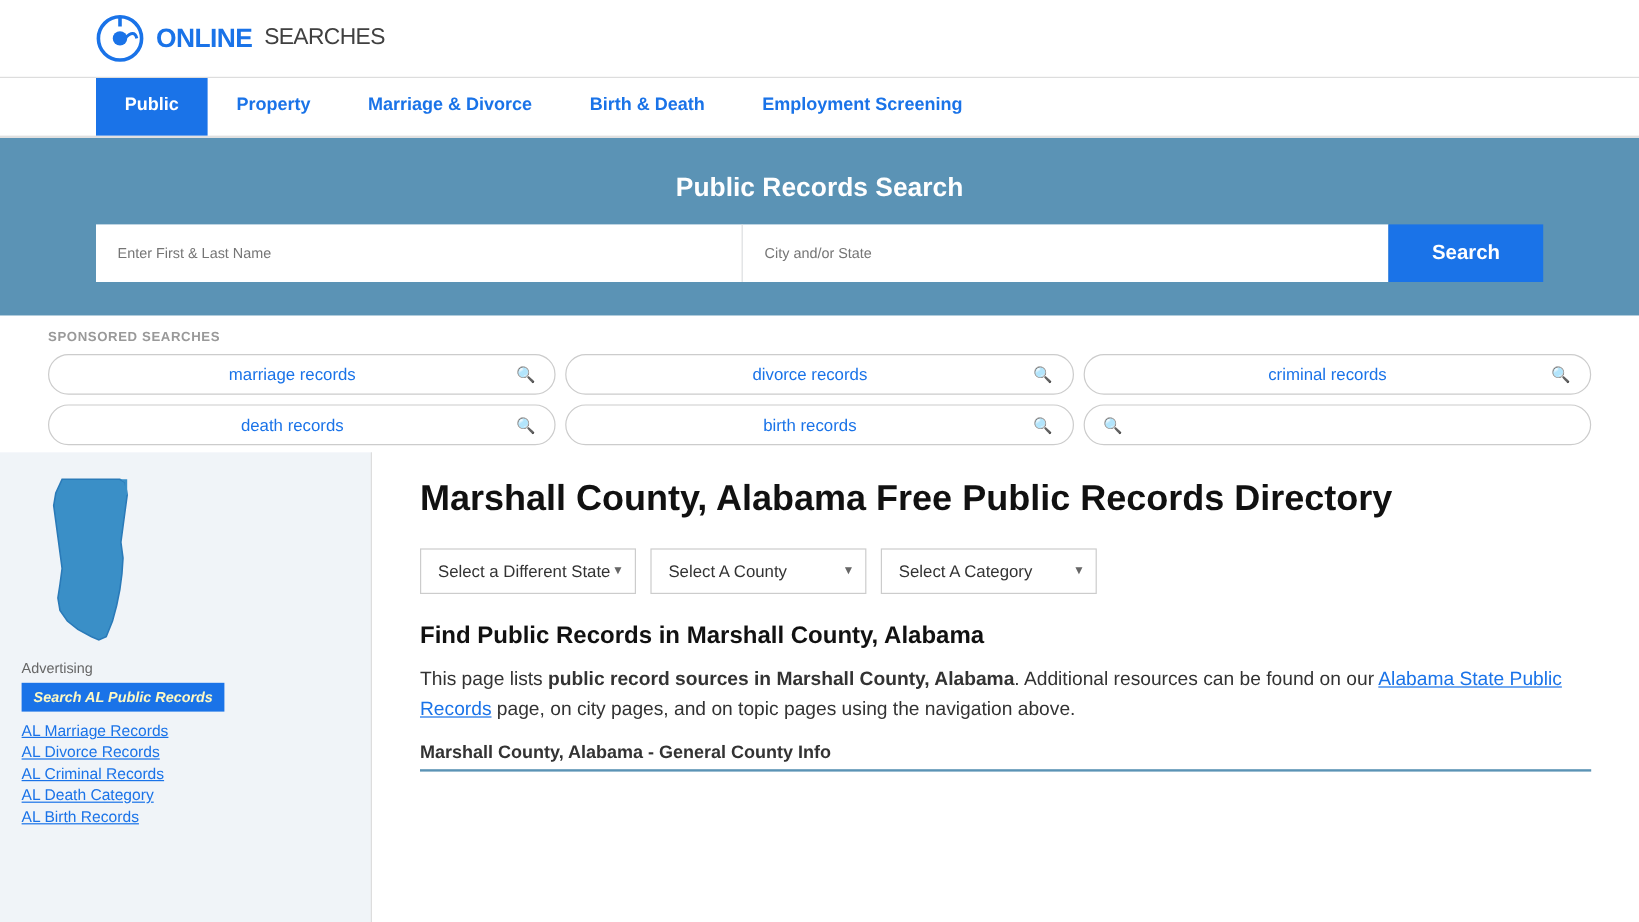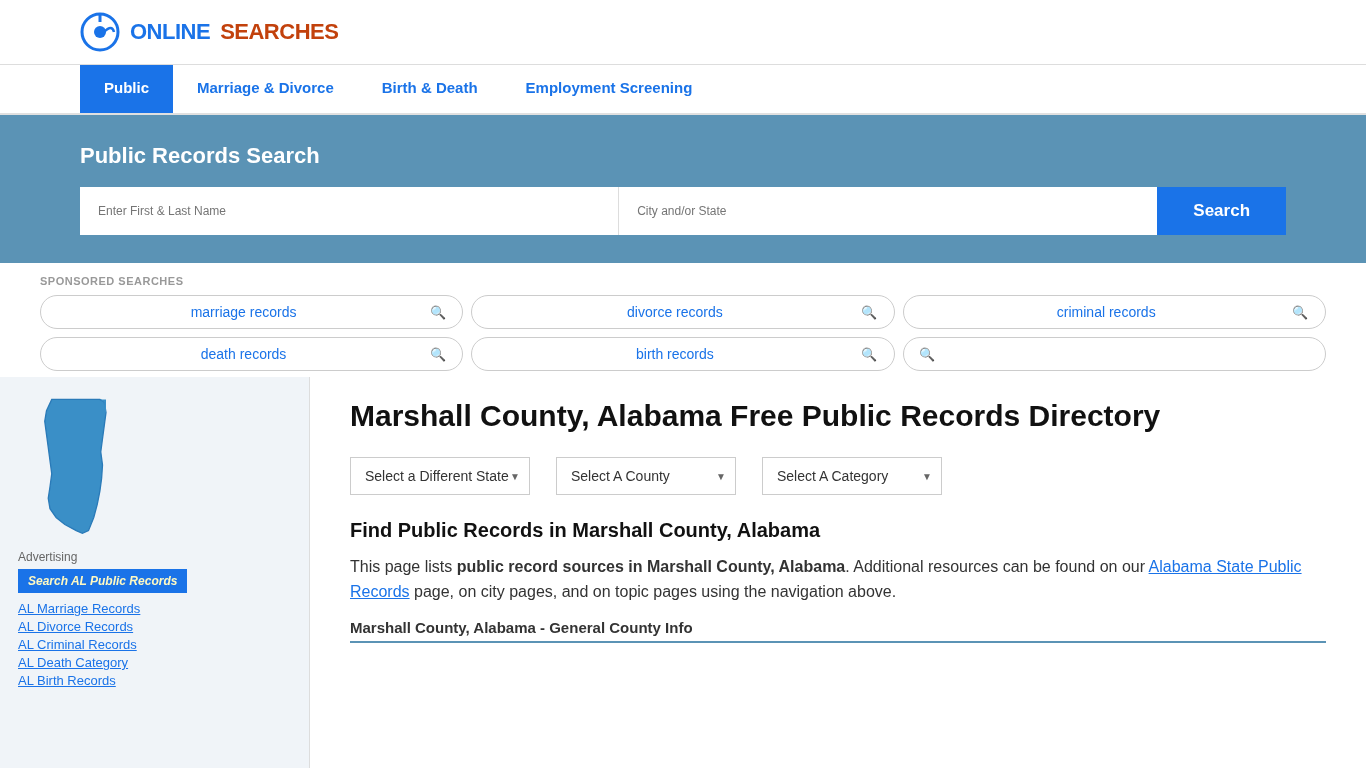--- a/index.html
+++ b/index.html
@@ -3,30 +3,30 @@
   <meta charset="utf-8">
   <style>
     * { margin: 0; padding: 0; box-sizing: border-box; }
     body { font-family: Arial, sans-serif; background: #e8eef2; font-size: 14px; color: #333; width: 1366px; min-height: 768px; overflow-x: hidden; }
 
     
     .header { background: #fff; padding: 12px 80px; display: flex; align-items: center; border-bottom: 1px solid #ddd; }
     .logo-area { display: flex; align-items: center; gap: 10px; }
     .logo-icon { width: 40px; height: 40px; }
     .logo-text-online { font-size: 22px; font-weight: 900; color: #1a73e8; letter-spacing: -0.5px; }
-    .logo-text-searches { font-size: 22px; font-weight: 700; color: #c2410c; letter-spacing: -0.5px; }
+    .logo-text-searches { font-size: 19px; font-weight: 400; color: #404040; letter-spacing: -0.5px; }
 
     
     .nav { background: #fff; display: flex; padding: 0 80px; border-bottom: 2px solid #e0e0e0; }
     .nav-item { padding: 14px 24px; font-size: 15px; font-weight: 600; color: #1a73e8; text-decoration: none; cursor: pointer; border-bottom: 3px solid transparent; }
     .nav-item.active { background: #1a73e8; color: #fff; border-bottom: none; }
 
     
     .search-banner { background: #5b93b5; padding: 28px 80px; }
-    .search-title { text-align: left; color: #fff; font-size: 22px; font-weight: 700; margin-bottom: 18px; }
+    .search-title { text-align: center; color: #fff; font-size: 22px; font-weight: 700; margin-bottom: 18px; }
     .search-form { display: flex; gap: 0; }
     .search-input { flex: 1; padding: 14px 18px; font-size: 12px; border: none; outline: none; color: #999; }
     .search-input:first-child { border-right: 1px solid #ddd; }
     .search-btn { background: #1a73e8; color: #fff; border: none; padding: 14px 36px; font-size: 17px; font-weight: 700; cursor: pointer; white-space: nowrap; }
 
     
     .main-content { display: flex; background: #fff; min-height: 500px; }
 
     
     .sidebar { width: 310px; min-width: 310px; background: #f0f4f8; padding: 18px; border-right: 1px solid #ddd; }
@@ -42,21 +42,21 @@
     
     .sponsored-section { padding: 12px 40px 6px; background: #fff; }
     .sponsored-label { font-size: 11px; color: #999; font-weight: 600; letter-spacing: 0.5px; margin-bottom: 8px; text-transform: uppercase; }
     .sponsored-grid { display: grid; grid-template-columns: 1fr 1fr 1fr; gap: 8px; }
     .sponsored-pill { border: 1px solid #ccc; border-radius: 20px; padding: 8px 16px; display: flex; align-items: center; justify-content: space-between; cursor: pointer; }
     .sponsored-pill-text { color: #1a73e8; font-size: 14px; text-align: center; flex: 1; }
     .sponsored-pill-icon { color: #666; font-size: 13px; }
 
     
     .directory-title { font-size: 30px; font-weight: 900; color: #111; margin-bottom: 22px; line-height: 1.25; }
-    .dropdowns-row { display: flex; gap: 26px; margin-bottom: 24px; }
+    .dropdowns-row { display: flex; gap: 12px; margin-bottom: 24px; }
     .dropdown-select { border: 1px solid #ccc; padding: 10px 14px; font-size: 14px; color: #333; background: #fff; cursor: pointer; appearance: none; -webkit-appearance: none; min-width: 180px; }
     .dropdown-wrapper { position: relative; display: inline-block; }
     .dropdown-wrapper::after { content: '▼'; position: absolute; right: 10px; top: 50%; transform: translateY(-50%); font-size: 10px; color: #666; pointer-events: none; }
 
     .find-title { font-size: 20px; font-weight: 700; color: #111; margin-bottom: 12px; }
     .find-desc { font-size: 16px; color: #333; line-height: 1.6; margin-bottom: 14px; }
     .find-desc a { color: #1a73e8; text-decoration: underline; cursor: pointer; }
     .find-desc strong { font-weight: 700; }
 
     .county-info-title { font-size: 15px; font-weight: 700; color: #333; border-bottom: 2px solid #5b93b5; padding-bottom: 5px; }
@@ -75,20 +75,21 @@
       <line x1="20" y1="2" x2="20" y2="10" stroke="#1a73e8" stroke-width="3"></line>
       <path d="M24 20 Q32 12 34 20" fill="none" stroke="#1a73e8" stroke-width="2.5"></path>
     </svg>
     <span class="logo-text-online">ONLINE</span>
     <span class="logo-text-searches">SEARCHES</span>
   </div>
 </div>
 
 <nav class="nav">
   <a class="nav-item active">Public</a>
+  <a class="nav-item">Property</a>
   <a class="nav-item">Marriage &amp; Divorce</a>
   <a class="nav-item">Birth &amp; Death</a>
   <a class="nav-item">Employment Screening</a>
 </nav>
 
 <div class="search-banner">
   <div class="search-title">Public Records Search</div>
   <div class="search-form">
     <input class="search-input" type="text" placeholder="Enter First &amp; Last Name" style="">
     <input class="search-input" type="text" placeholder="City and/or State" style="">

